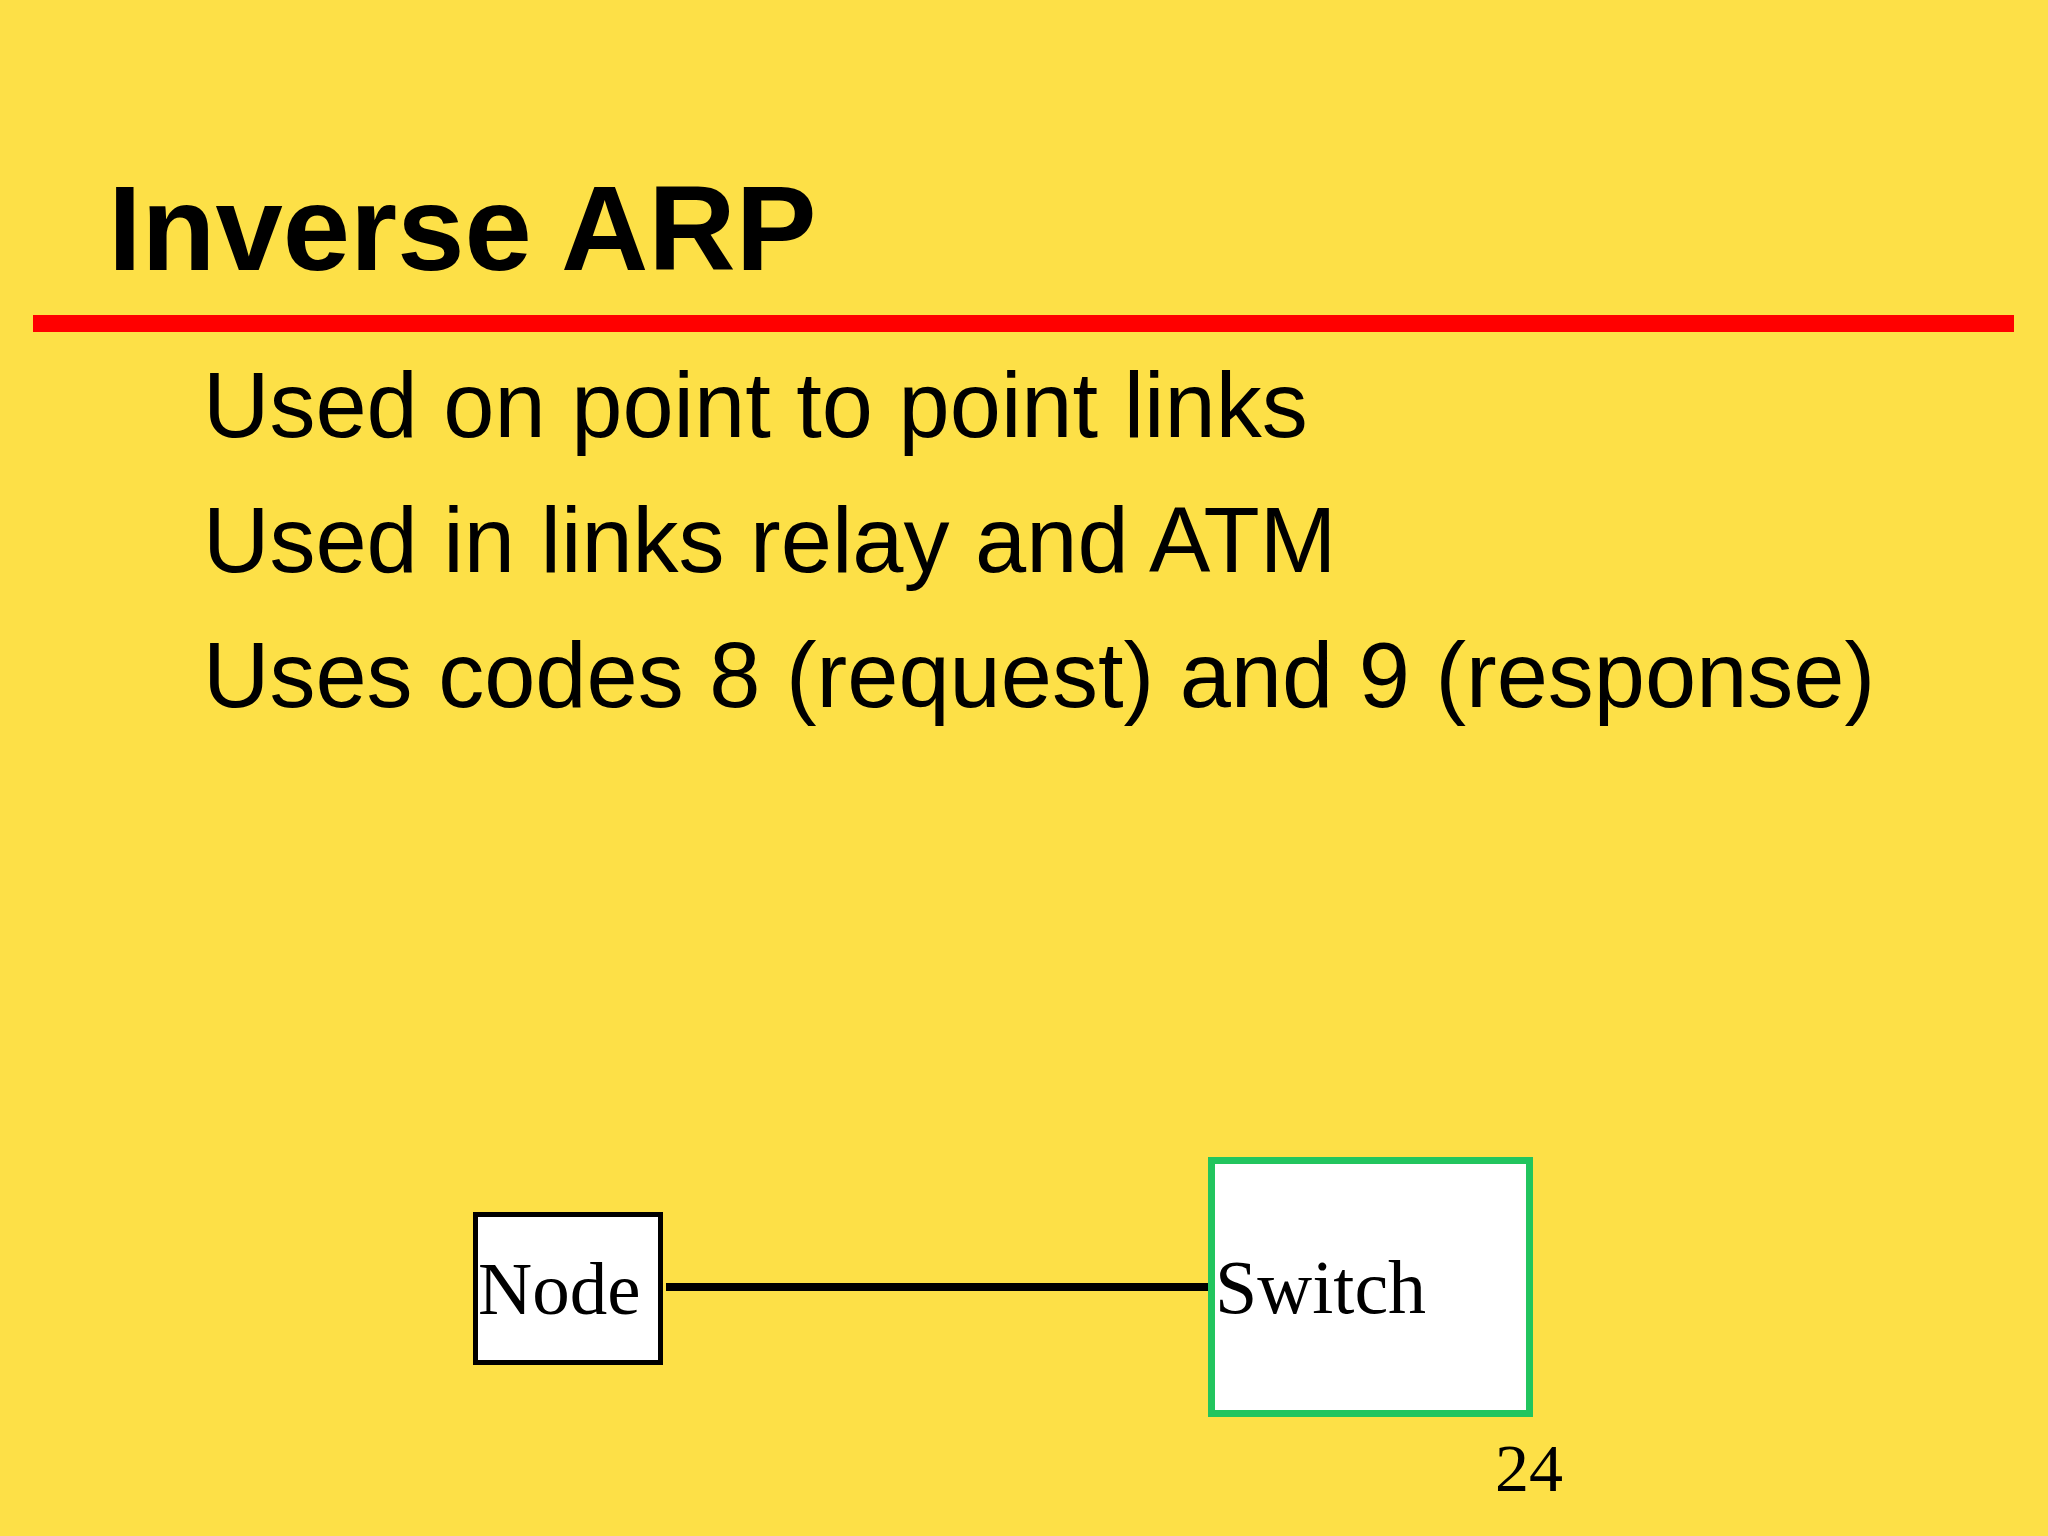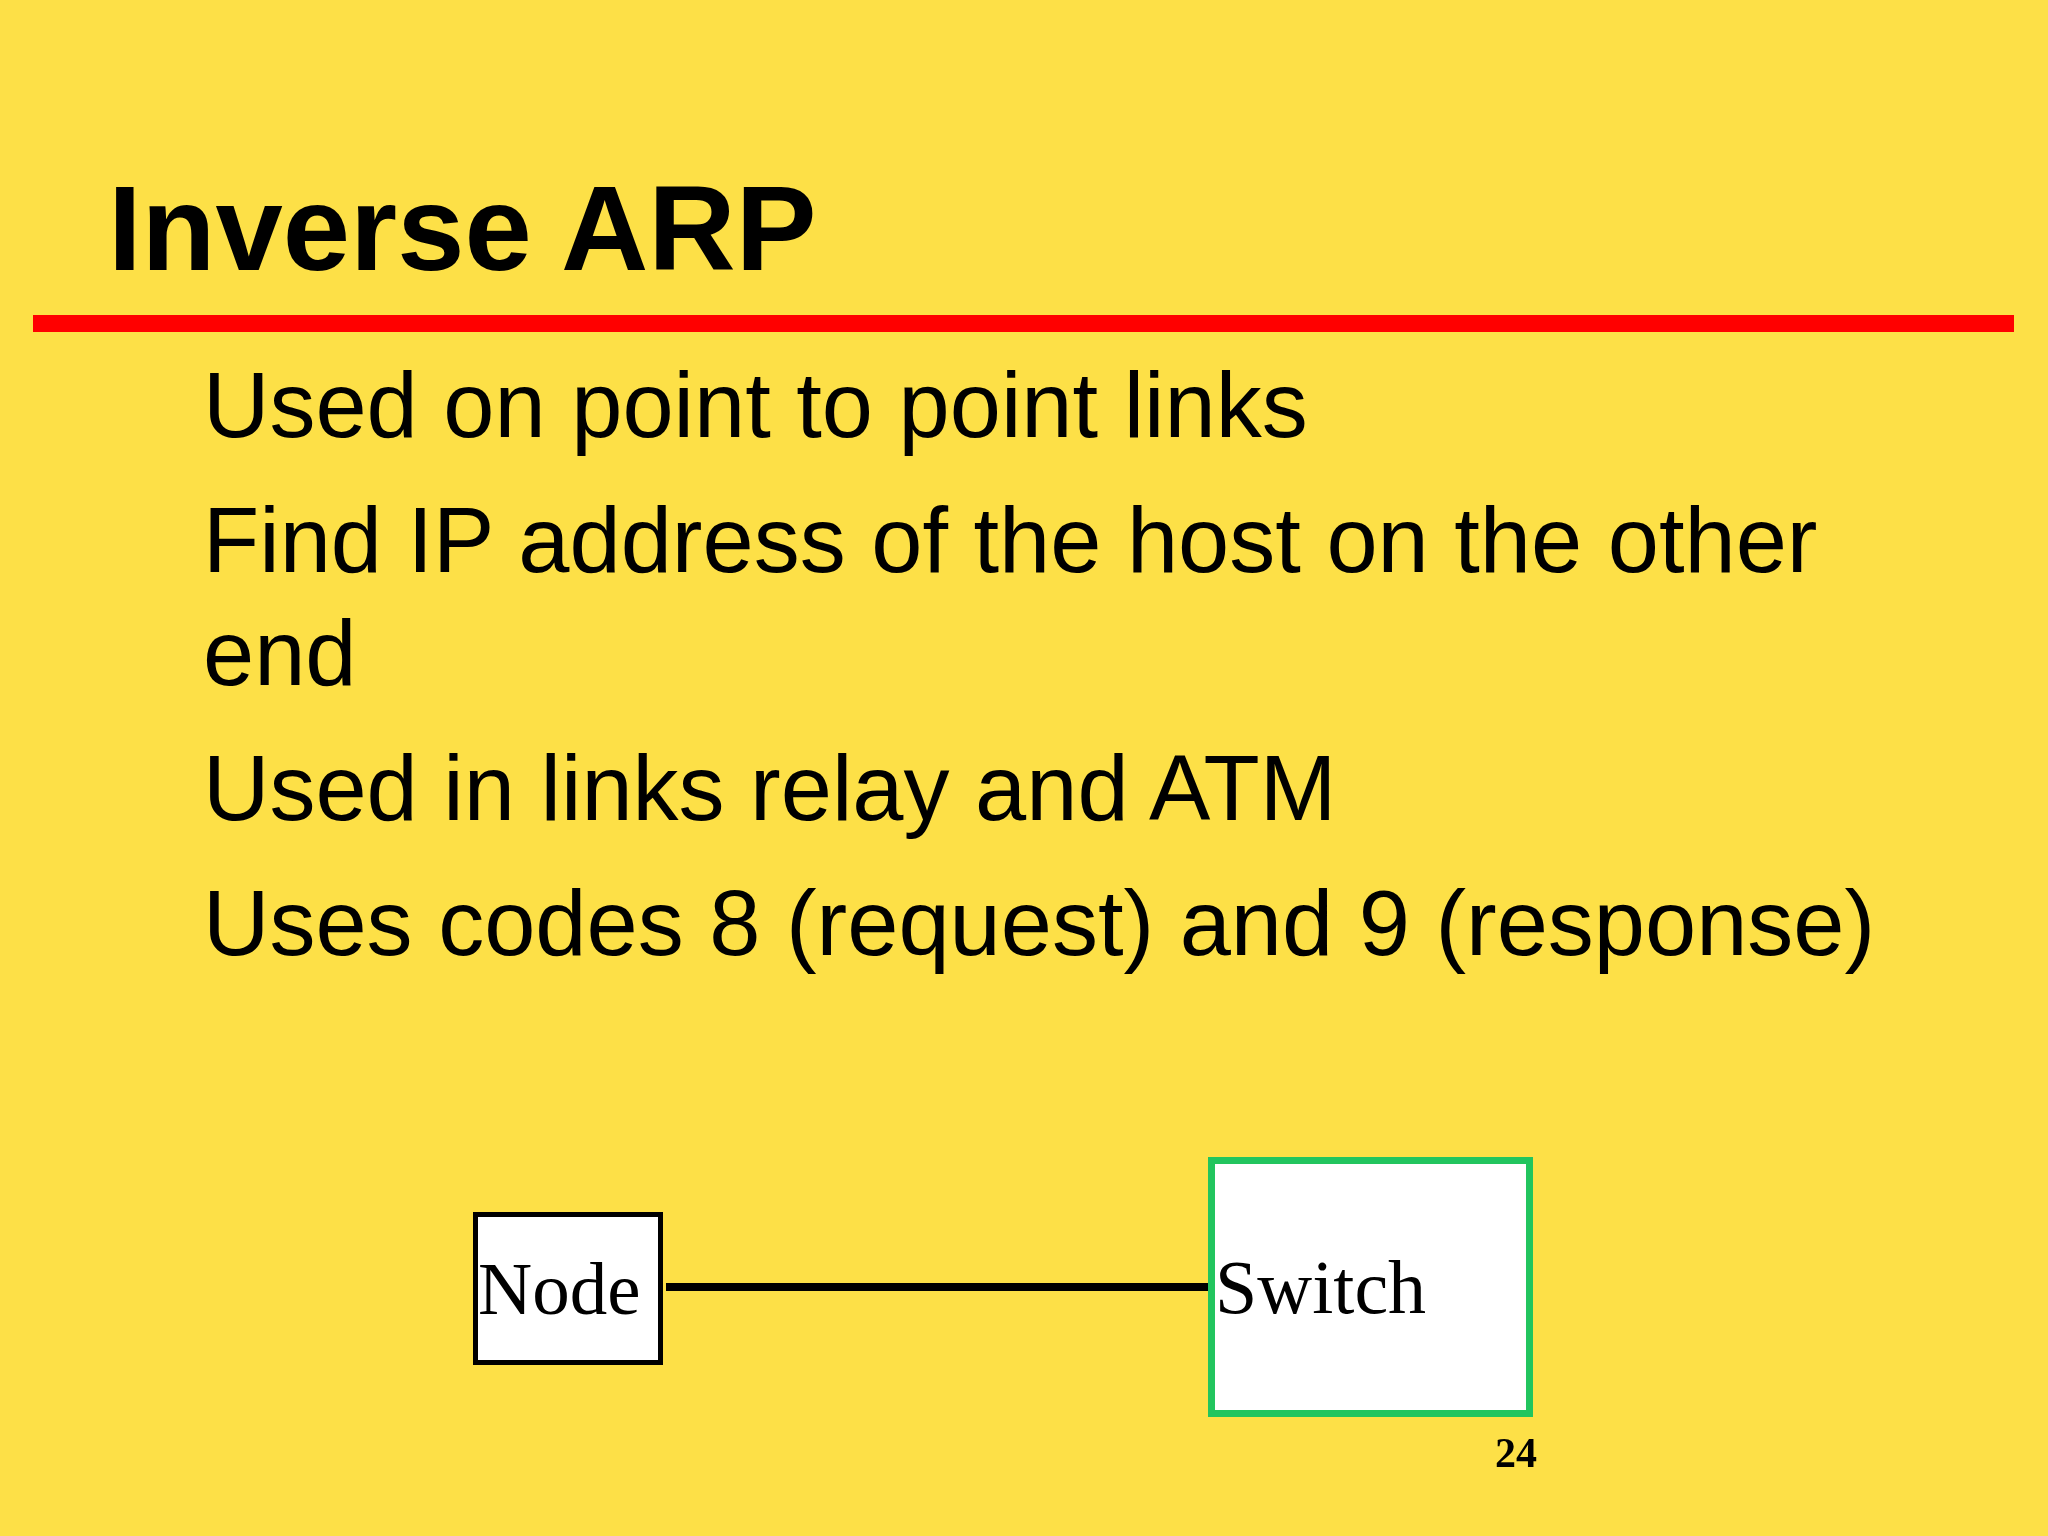--- a/index.html
+++ b/index.html
@@ -72,37 +72,35 @@
     top: 1283px;
     width: 542px;
     height: 8px;
     background: #000000;
   }
   .page-number {
     position: absolute;
     left: 1495px;
     top: 1429px;
     font-family: "Liberation Serif", serif;
-    font-size: 42px;
+    font-size: 68px;
     line-height: 1.15;
-    font-weight: bold;
   }
 </style>
 </head>
 <body>
 
 <div class="slide">
 
   <h1 class="title">Inverse ARP</h1>
 
   <div class="rule" style="background-color: rgb(255, 0, 0);"></div>
 
   <div class="bullets">
     <p class="bullet">Used on point to point links</p>
-    <p class="bullet">Find IP address of the host on the other end</p>
     <p class="bullet">Used in links relay and ATM</p>
     <p class="bullet">Uses codes 8 (request) and 9 (response)</p>
   </div>
 
   <div>
     <div class="diagram-box node-box">
       <span>Node</span>
     </div>
 
     <div class="connector" style="background-color: rgb(0, 0, 0);"></div>

